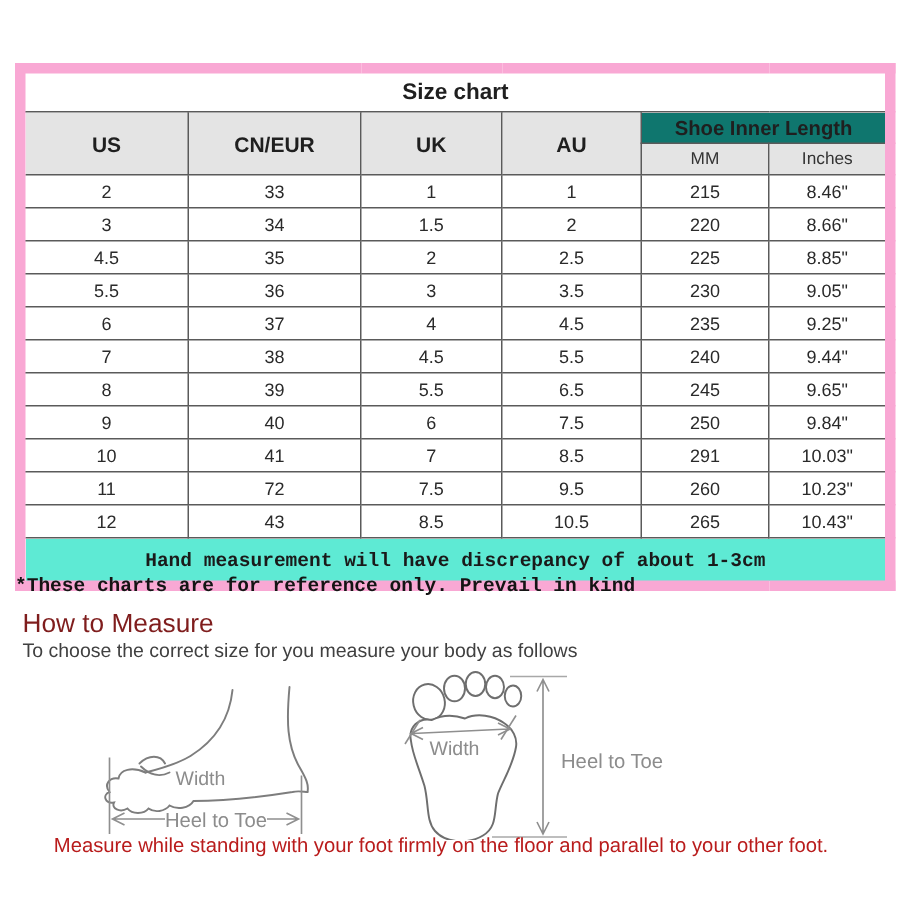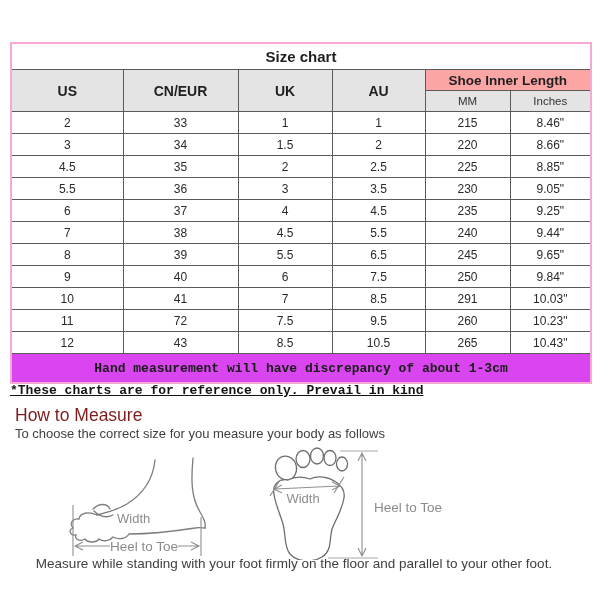--- a/index.html
+++ b/index.html
@@ -2,41 +2,41 @@
 <html><head>
 <meta charset="utf-8">
 <style>
   html,body{margin:0;padding:0;background:#ffffff;}
   .canvas{position:relative;width:600px;height:600px;background:#ffffff;overflow:hidden;
           font-family:"Liberation Sans",sans-serif;color:#1f1f1f;}
 
   
   table.sizechart{position:absolute;left:10px;top:42px;width:580px;
                   border-collapse:collapse;table-layout:fixed;
-                  border:2px solid #f9a8d4;}
+                  border:7px solid #f9a8d4;}
   table.sizechart th,table.sizechart td{
     border:1px solid #5a5a5a;text-align:center;vertical-align:middle;
     padding:0;overflow:hidden;white-space:nowrap;}
   tr.title-row th{height:25px;font-size:15px;font-weight:bold;background:#ffffff;}
   th.col-head{height:20px;font-size:14px;font-weight:bold;background:#e4e4e4;
               border-bottom:2px solid #3f3f3f;}
-  th.group-head{font-size:13.5px;font-weight:bold;background:#fca5a5;height:20px;}
+  th.group-head{font-size:13.5px;font-weight:bold;background:#0f766e;height:20px;}
   th.sub-head{font-size:11.5px;font-weight:normal;background:#e4e4e4;height:20px;
               color:#333;border-bottom:2px solid #3f3f3f;}
   td.data-cell{height:21px;font-size:12px;color:#2a2a2a;background:#ffffff;}
-  td.footer-cell{height:28px;font-size:13px;font-weight:bold;background:#d946ef;
+  td.footer-cell{height:28px;font-size:13px;font-weight:bold;background:#5eead4;
                  font-family:"Liberation Mono",monospace;color:#1a1a1a;}
 
   
   .ref-note{position:absolute;left:10px;top:383px;font-size:13px;font-weight:bold;
-            font-family:"Liberation Mono",monospace;color:#141414;text-decoration:underline;}
+            font-family:"Liberation Mono",monospace;color:#141414;}
   .howto-heading{position:absolute;left:15px;top:405px;font-size:17.5px;color:#7f1d1d;}
   .howto-sub{position:absolute;left:15px;top:426px;font-size:13px;color:#404040;text-align:center;}
   .instruction{position:absolute;left:0;top:556px;width:588px;text-align:center;
-               font-size:13.5px;color:#404040;}
+               font-size:13.5px;color:#b91c1c;}
 
   svg.diagram{position:absolute;left:0;top:440px;}
   svg text{font-family:"Liberation Sans",sans-serif;}
 </style>
 </head>
 <body>
 
 <div class="canvas">
 
   <table class="sizechart">

